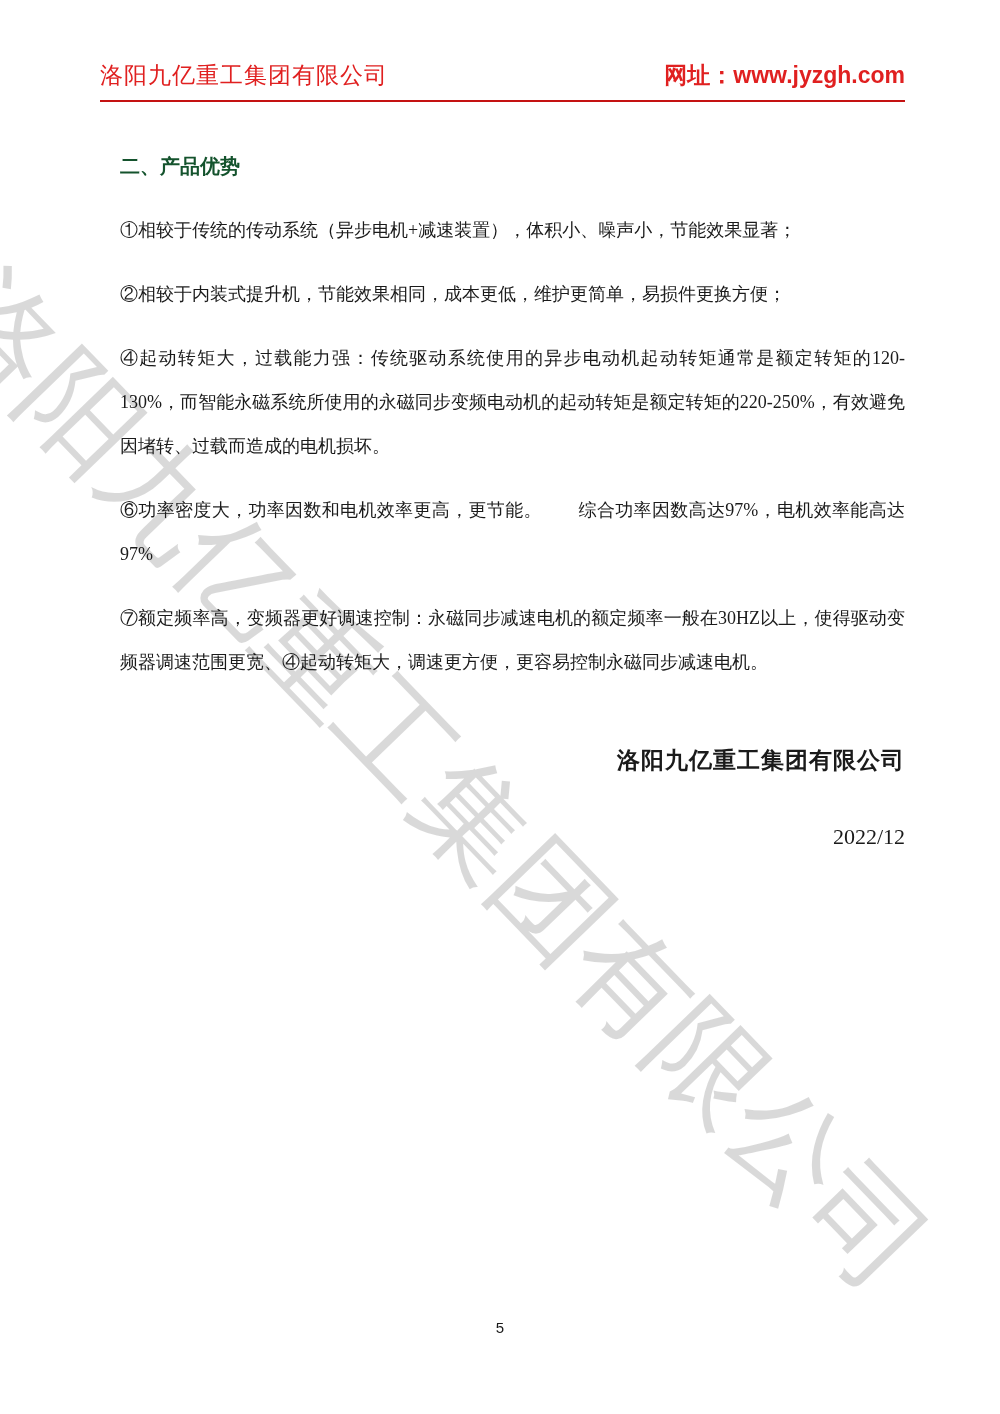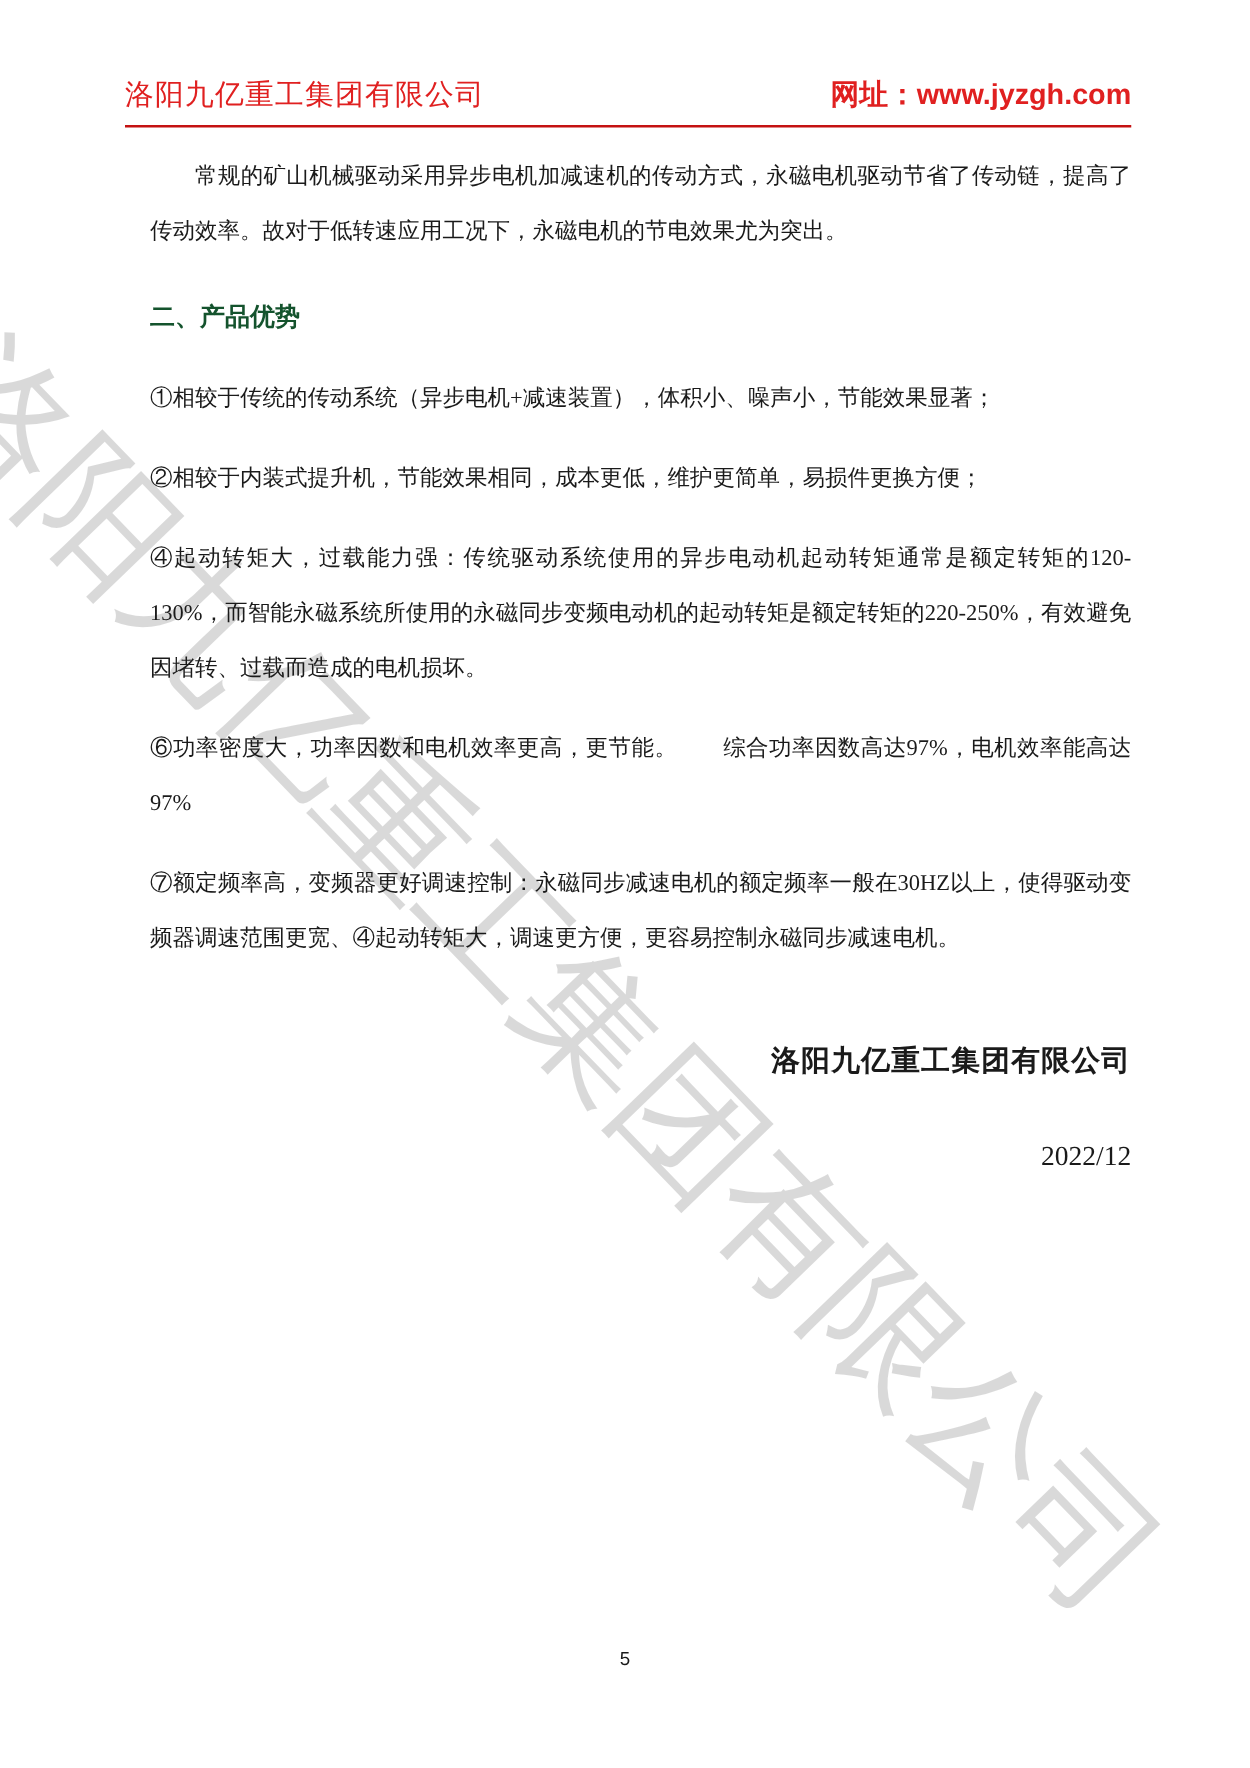--- a/index.html
+++ b/index.html
@@ -104,21 +104,20 @@
 <div class="page">
 
   <div class="watermark">洛阳九亿重工集团有限公司</div>
 
   <div class="header">
     <span class="header-company">洛阳九亿重工集团有限公司</span>
     <span class="header-website">网址：www.jyzgh.com</span>
   </div>
 
   <div class="content">
-    <p class="intro">常规的矿山机械驱动采用异步电机加减速机的传动方式，永磁电机驱动节省了传动链，提高了传动效率。故对于低转速应用工况下，永磁电机的节电效果尤为突出。</p>
 
     <h2 class="section-title">二、产品优势</h2>
 
     <p class="item">①相较于传统的传动系统（异步电机+减速装置），体积小、噪声小，节能效果显著；</p>
     <p class="item">②相较于内装式提升机，节能效果相同，成本更低，维护更简单，易损件更换方便；</p>
     <p class="item">④起动转矩大，过载能力强：传统驱动系统使用的异步电动机起动转矩通常是额定转矩的120-130%，而智能永磁系统所使用的永磁同步变频电动机的起动转矩是额定转矩的220-250%，有效避免因堵转、过载而造成的电机损坏。</p>
     <p class="item">⑥功率密度大，功率因数和电机效率更高，更节能。　　综合功率因数高达97%，电机效率能高达97%</p>
     <p class="item">⑦额定频率高，变频器更好调速控制：永磁同步减速电机的额定频率一般在30HZ以上，使得驱动变频器调速范围更宽、④起动转矩大，调速更方便，更容易控制永磁同步减速电机。</p>
 
     <div class="signature">洛阳九亿重工集团有限公司</div>

